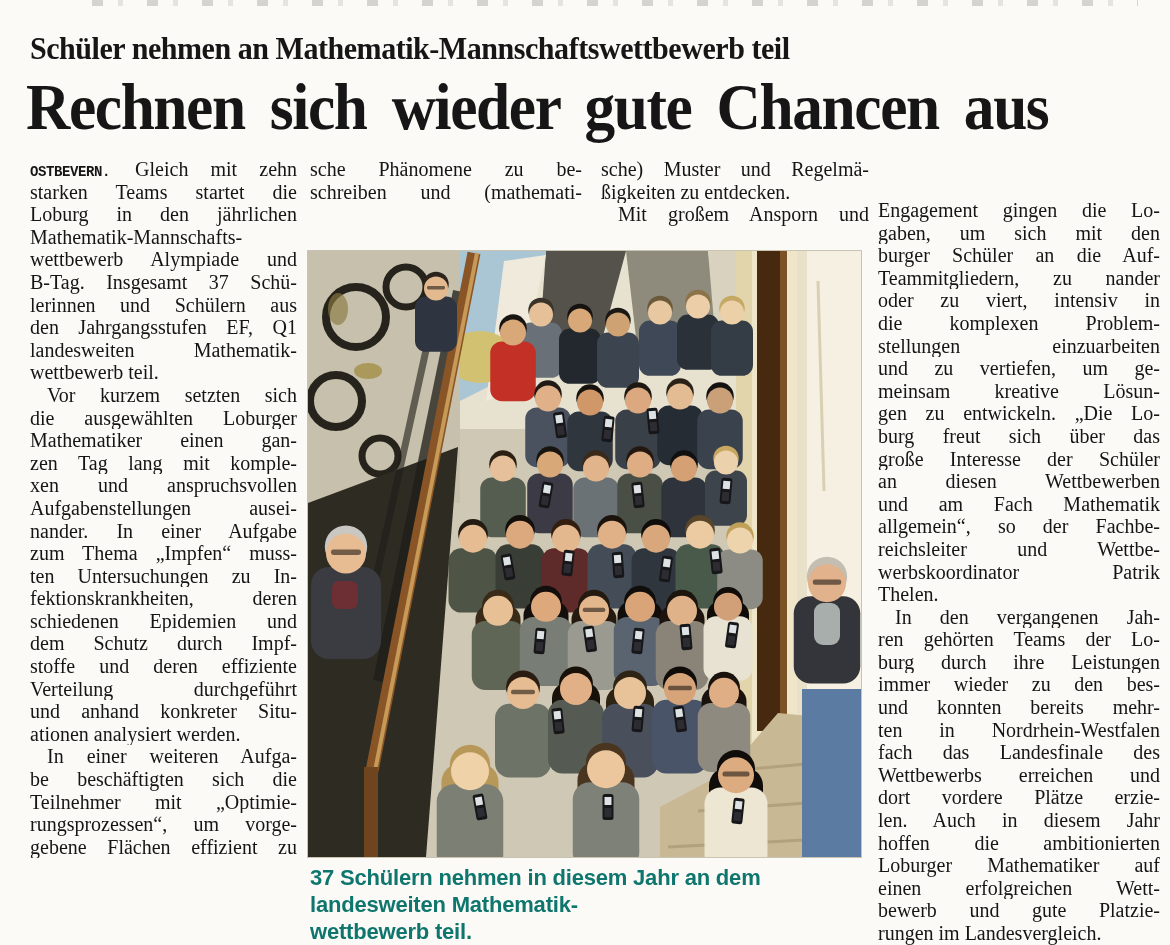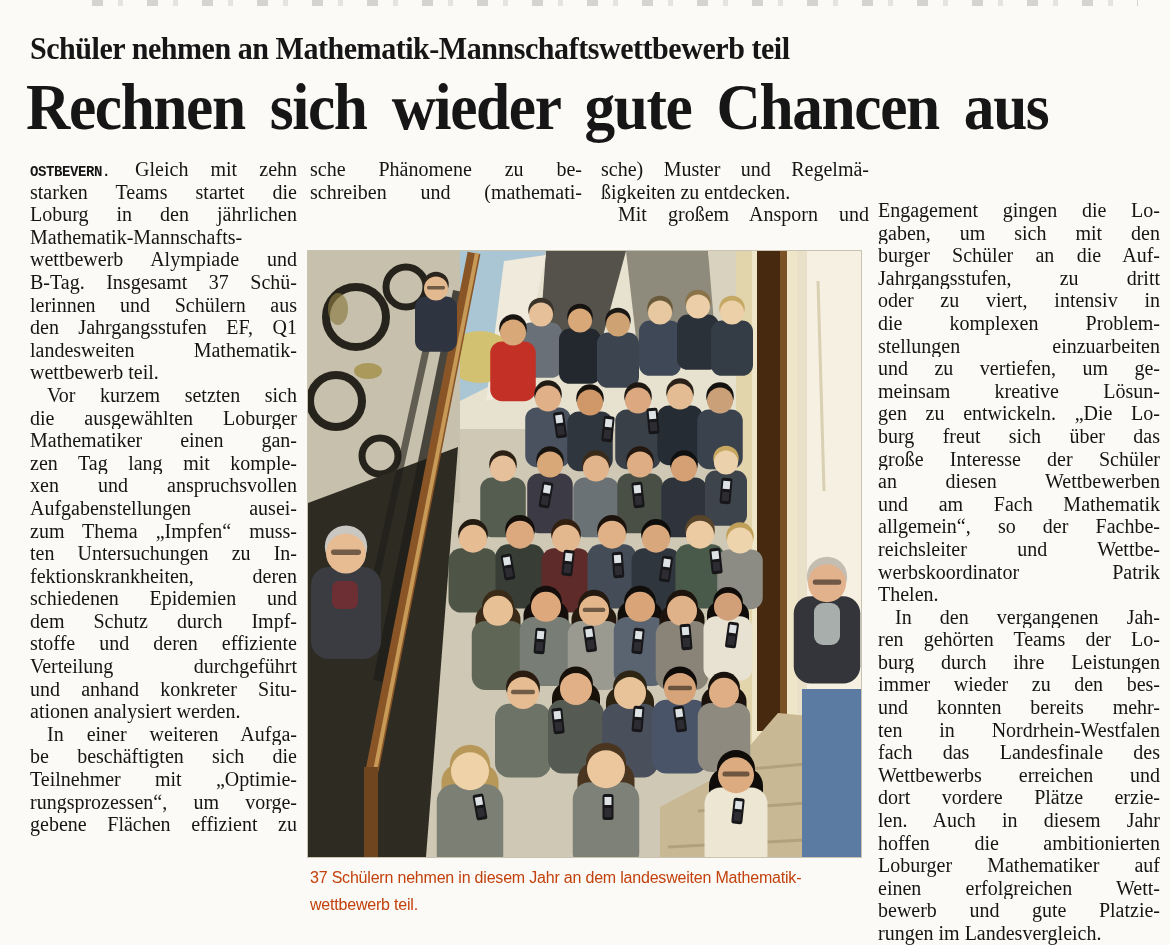--- a/index.html
+++ b/index.html
@@ -63,24 +63,24 @@
   }
   .photo{
     position:absolute;left:308px;top:251px;width:553px;height:606px;margin:0;
     outline:1px solid #c9c3b2;
     background:#cfc8b4;
   }
   .photo svg{display:block;width:553px;height:606px;}
   .caption{
     position:absolute;left:310px;top:864px;width:566px;
     font-family:"Liberation Sans", sans-serif;
-    font-weight:normal;
-    font-size:16px;line-height:27px;
+    font-weight:bold;
+    font-size:22px;line-height:27px;
     letter-spacing:-0.2px;
-    color:#c2410c;
+    color:#0f766e;
   }
 </style>
 </head>
 <body>
 
 <div class="page">
 
   <div class="crop-top"></div>
 
   <div class="kicker">Schüler nehmen an Mathematik-Mannschaftswettbewerb teil</div>
@@ -97,20 +97,21 @@
       <div class="jline">lerinnen und Schülern aus</div>
       <div class="jline">den Jahrgangsstufen EF, Q1</div>
       <div class="jline">landesweiten Mathematik-</div>
       <div class="jline last">wettbewerb teil.</div>
       <div class="jline ind">Vor kurzem setzten sich</div>
       <div class="jline">die ausgewählten Loburger</div>
       <div class="jline">Mathematiker einen gan-</div>
       <div class="jline">zen Tag lang mit komple-</div>
       <div class="jline">xen und anspruchsvollen</div>
       <div class="jline">Aufgabenstellungen ausei-</div>
+      <div class="jline">nander. In einer Aufgabe</div>
       <div class="jline">zum Thema „Impfen“ muss-</div>
       <div class="jline">ten Untersuchungen zu In-</div>
       <div class="jline">fektionskrankheiten, deren</div>
       <div class="jline">schiedenen Epidemien und</div>
       <div class="jline">dem Schutz durch Impf-</div>
       <div class="jline">stoffe und deren effiziente</div>
       <div class="jline">Verteilung durchgeführt</div>
       <div class="jline">und anhand konkreter Situ-</div>
       <div class="jline last">ationen analysiert werden.</div>
       <div class="jline ind">In einer weiteren Aufga-</div>
@@ -125,21 +126,21 @@
     </div>
   <div class="col col3">
       <div class="jline">sche) Muster und Regelmä-</div>
       <div class="jline last">ßigkeiten zu entdecken.</div>
       <div class="jline ind">Mit großem Ansporn und</div>
     </div>
   <div class="col col4">
       <div class="jline">Engagement gingen die Lo-</div>
       <div class="jline">gaben, um sich mit den</div>
       <div class="jline">burger Schüler an die Auf-</div>
-      <div class="jline">Jahrgangsstufen, zu dritt</div>
+      <div class="jline">Teammitgliedern, zu nander</div>
       <div class="jline">oder zu viert, intensiv in</div>
       <div class="jline">die komplexen Problem-</div>
       <div class="jline">stellungen einzuarbeiten</div>
       <div class="jline">und zu vertiefen, um ge-</div>
       <div class="jline">meinsam kreative Lösun-</div>
       <div class="jline">gen zu entwickeln. „Die Lo-</div>
       <div class="jline">burg freut sich über das</div>
       <div class="jline">große Interesse der Schüler</div>
       <div class="jline">an diesen Wettbewerben</div>
       <div class="jline">und am Fach Mathematik</div>

